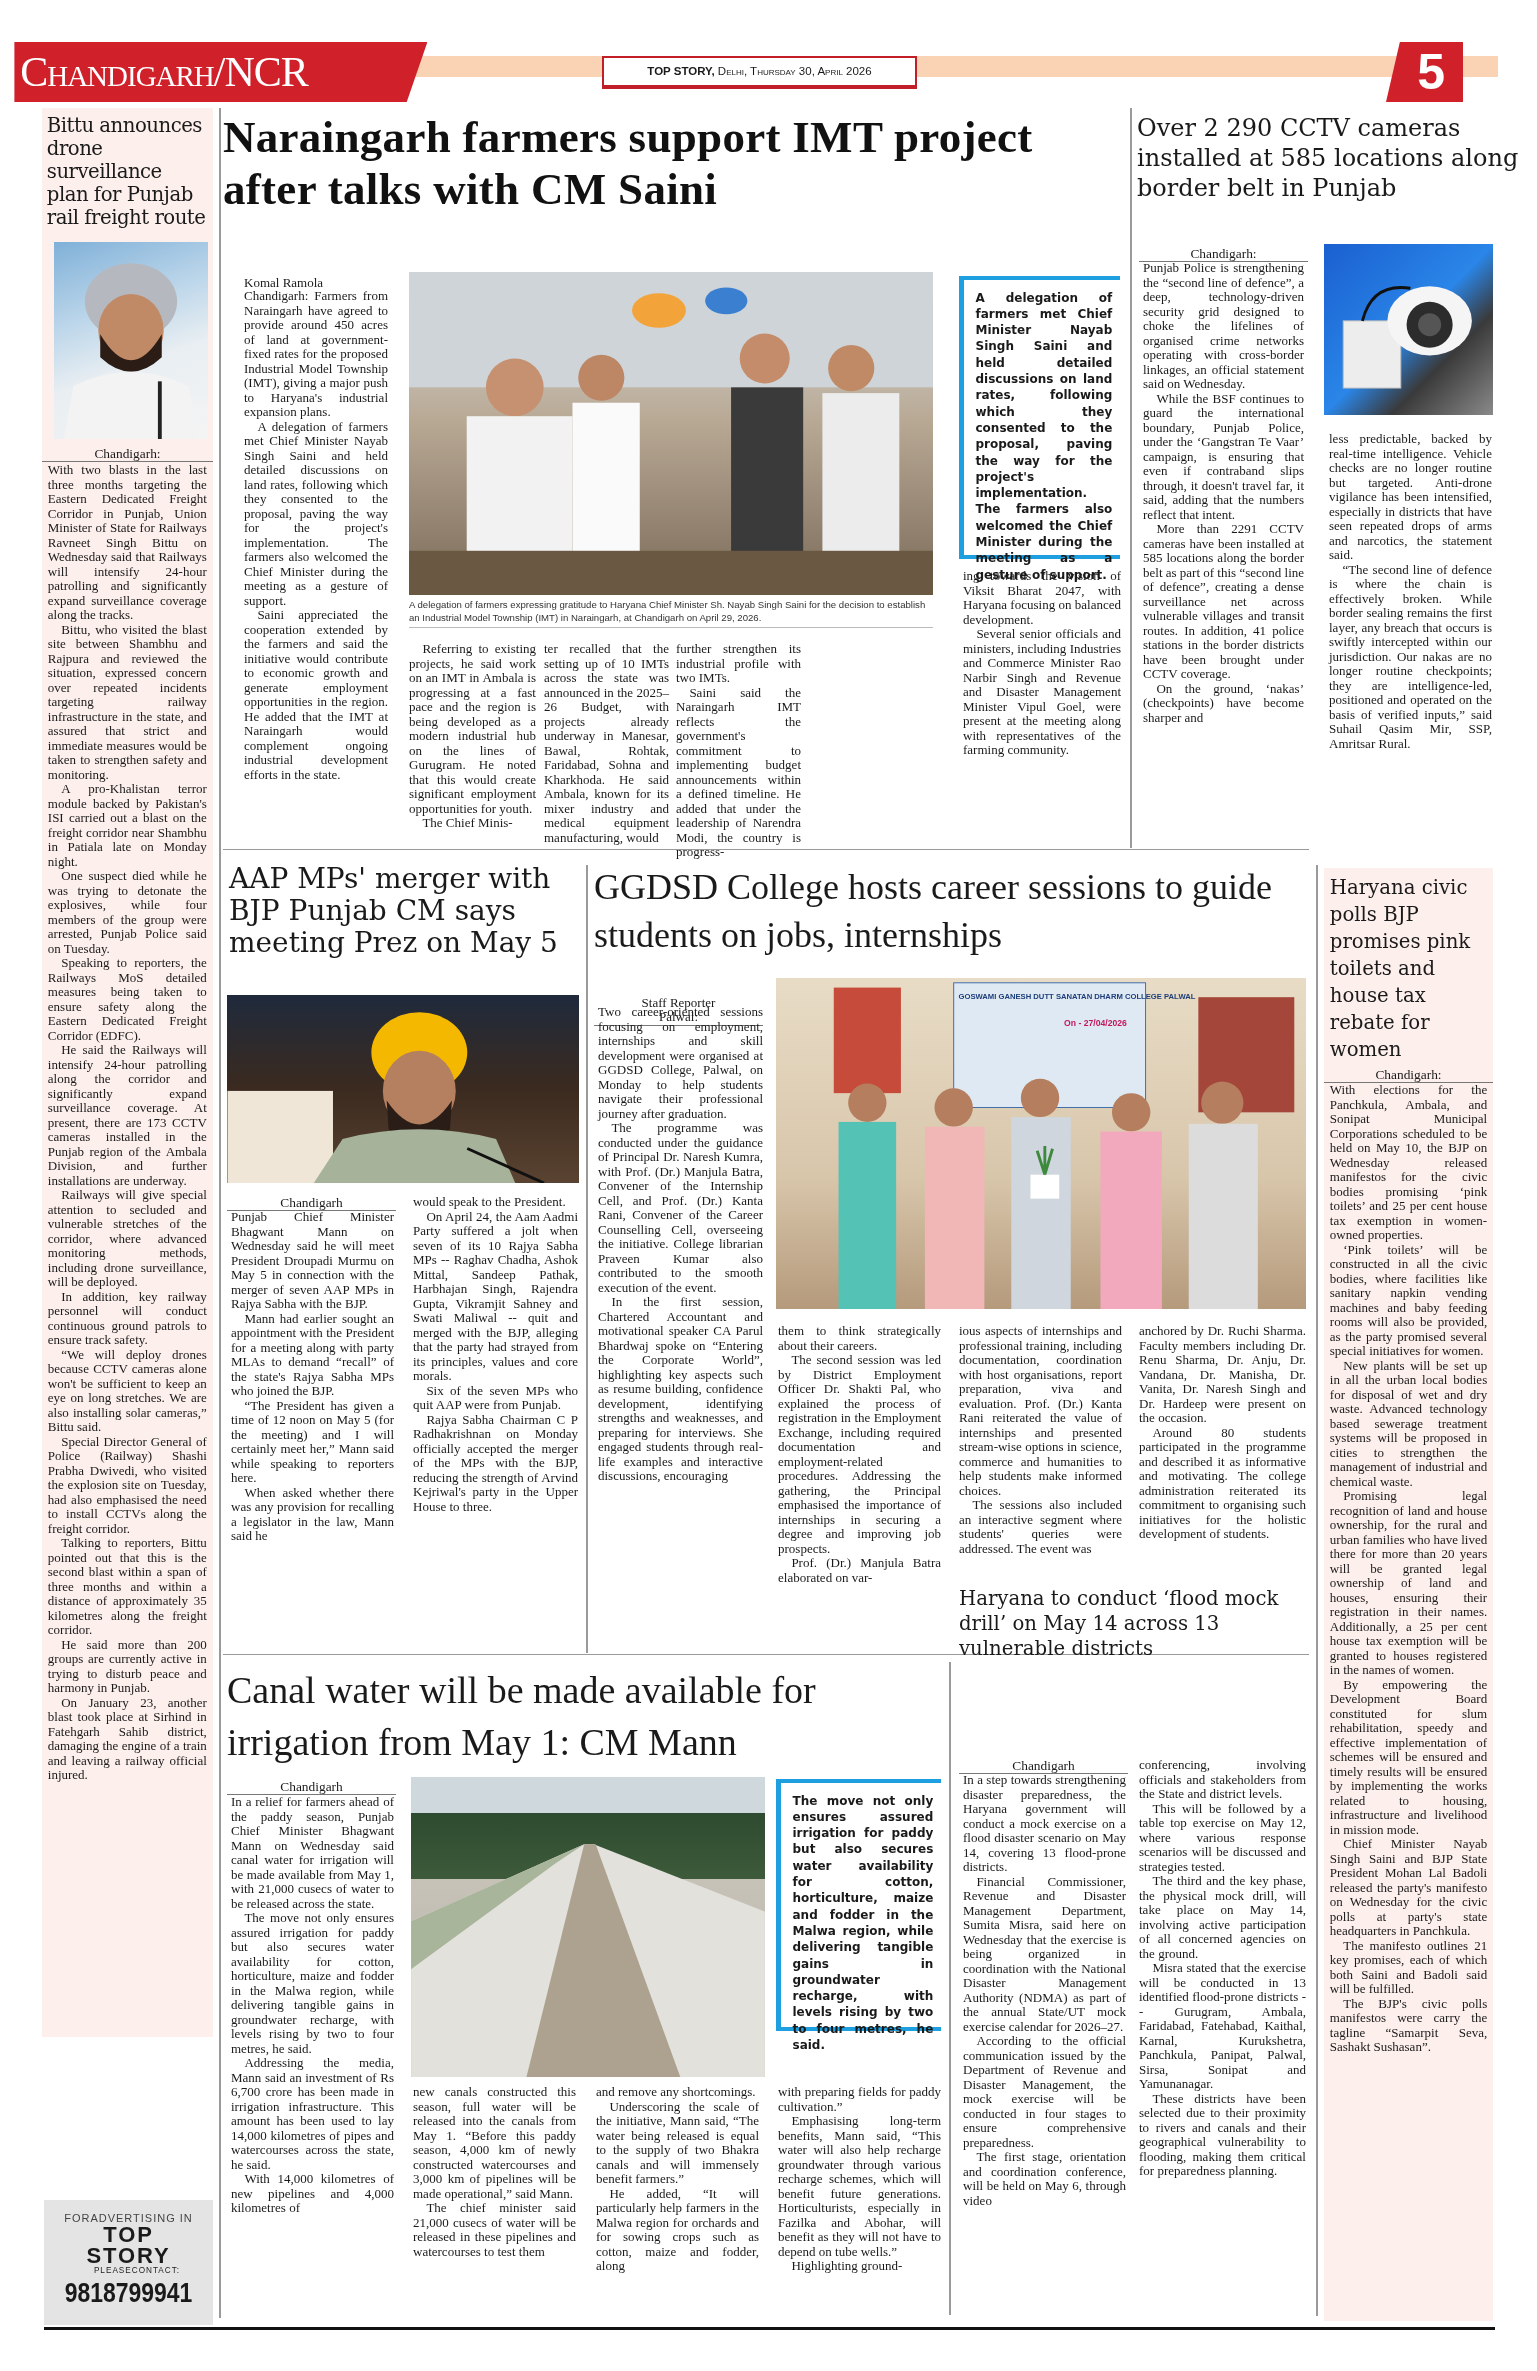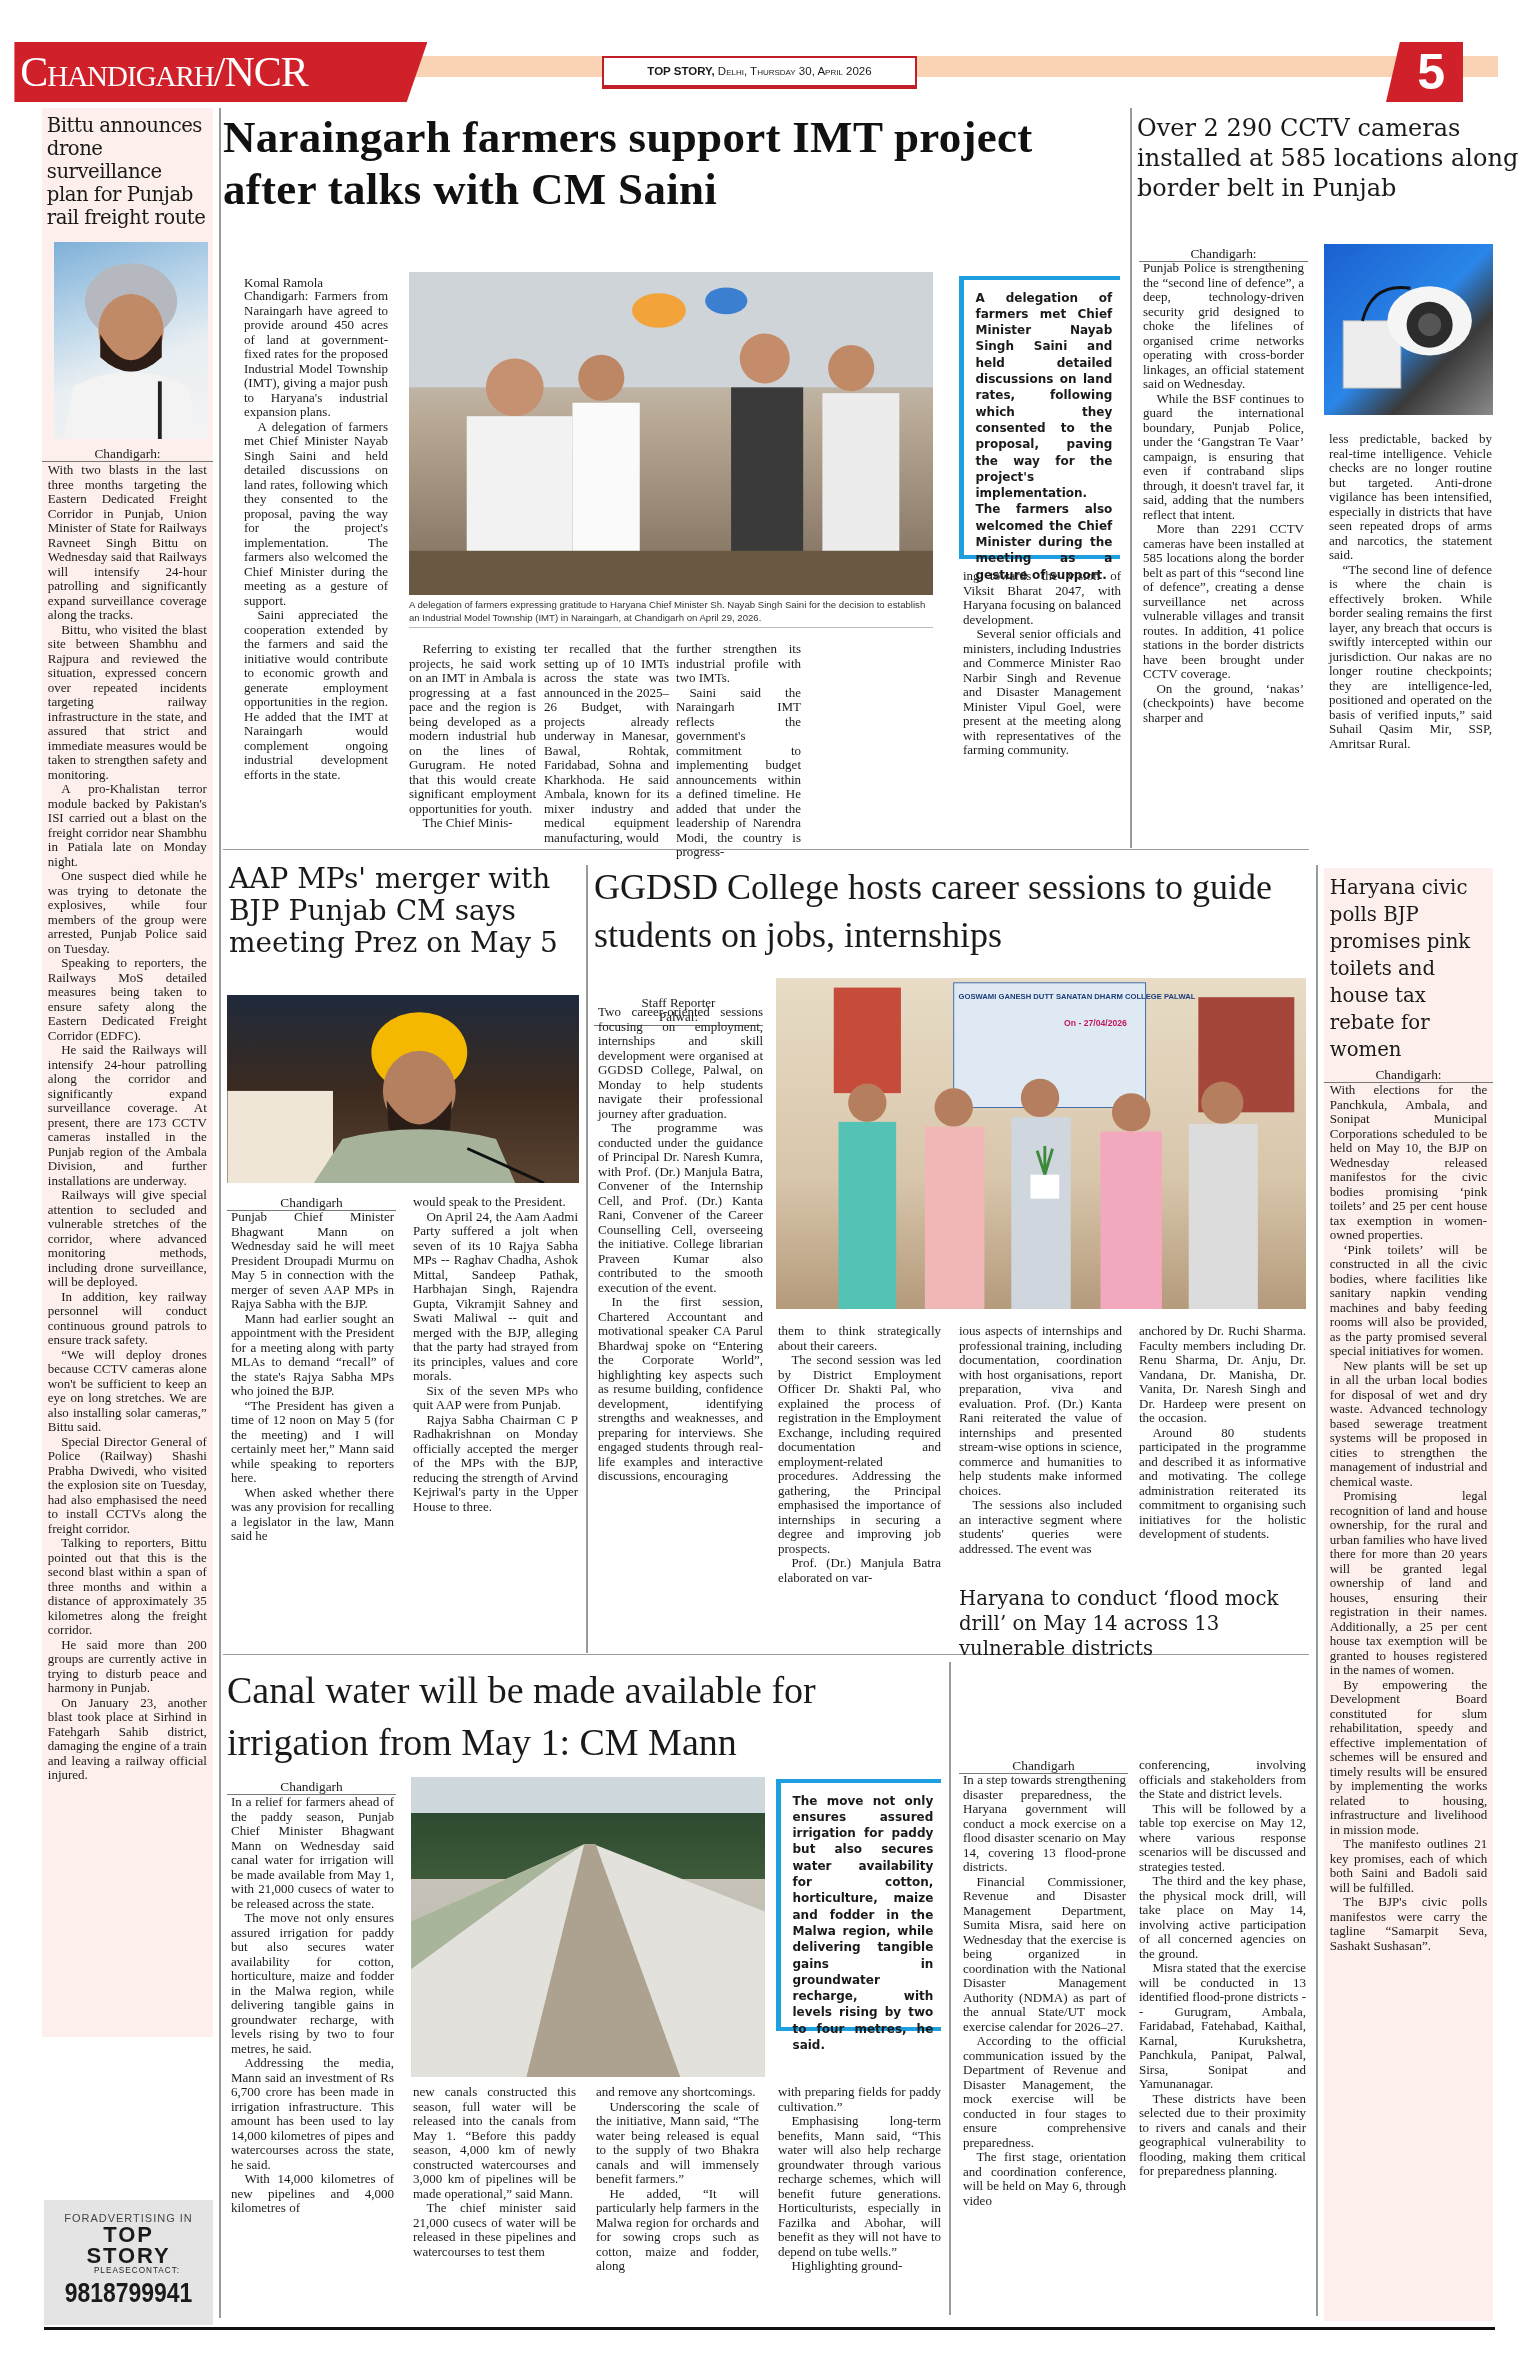--- a/index.html
+++ b/index.html
@@ -158,20 +158,21 @@
 
 <div class="pinkbox" style="left:1324px; top:868px; width:169px; height:1453px;">
   <h2 class="cambria" style="font-size:19.7px; line-height:27px; font-weight:normal; padding:5.8px 5.8px 0 5.8px;">Haryana civic polls BJP promises pink toilets and house tax rebate for women</h2>
   <div class="dateline" style="margin-top:3.8px;">Chandigarh:</div>
   <div class="body-text" style="padding:0 5.8px;">
     <p class="first">With elections for the Panchkula, Ambala, and Sonipat Municipal Corporations scheduled to be held on May 10, the BJP on Wednesday released manifestos for the civic bodies promising ‘pink toilets’ and 25 per cent house tax exemption in women-owned properties.</p>
     <p>‘Pink toilets’ will be constructed in all the civic bodies, where facilities like sanitary napkin vending machines and baby feeding rooms will also be provided, as the party promised several special initiatives for women.</p>
     <p>New plants will be set up in all the urban local bodies for disposal of wet and dry waste. Advanced technology based sewerage treatment systems will be proposed in cities to strengthen the management of industrial and chemical waste.</p>
     <p>Promising legal recognition of land and house ownership, for the rural and urban families who have lived there for more than 20 years will be granted legal ownership of land and houses, ensuring their registration in their names. Additionally, a 25 per cent house tax exemption will be granted to houses registered in the names of women.</p>
     <p>By empowering the Development Board constituted for slum rehabilitation, speedy and effective implementation of schemes will be ensured and timely results will be ensured by implementing the works related to housing, infrastructure and livelihood in mission mode.</p>
+    <p>Chief Minister Nayab Singh Saini and BJP State President Mohan Lal Badoli released the party's manifesto on Wednesday for the civic polls at party's state headquarters in Panchkula.</p>
     <p>The manifesto outlines 21 key promises, each of which both Saini and Badoli said will be fulfilled.</p>
     <p>The BJP's civic polls manifestos were carry the tagline “Samarpit Seva, Sashakt Sushasan”.</p>
   </div>
 </div>
 
 <h2 class="cambria" style="position:absolute; left:229px; top:863px; width:346px; font-size:28px; line-height:32px; font-weight:normal;">AAP MPs' merger with BJP Punjab CM says meeting Prez on May 5</h2>
 <div class="photo" style="left:227px; top:995px; width:352px; height:188px; background:linear-gradient(180deg,#1f2a3c 0%,#3b2a1f 50%,#5a4331 100%);">
   <svg width="352" height="188" viewBox="0 0 366 196">
     <rect x="0" y="100" width="110" height="96" fill="#efe6d7"></rect>
     <ellipse cx="200" cy="60" rx="50" ry="42" fill="#f5b800"></ellipse>

